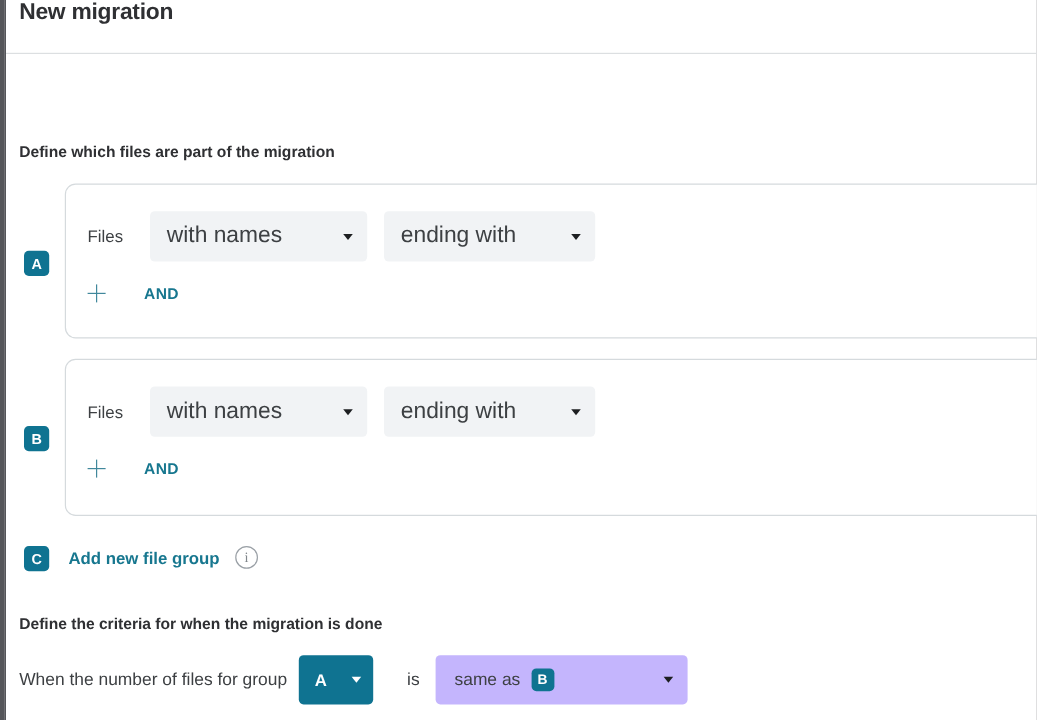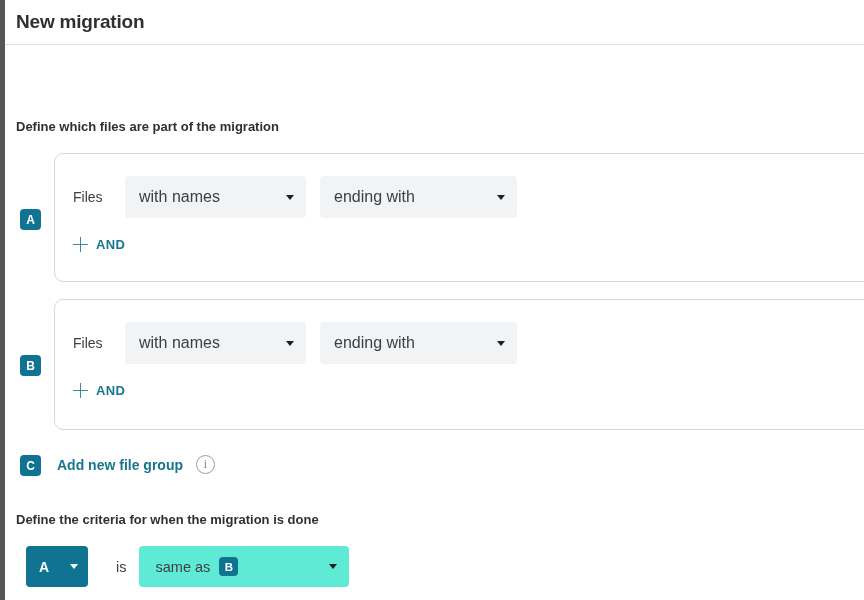--- a/index.html
+++ b/index.html
@@ -22,21 +22,21 @@
     background: #ffffff;
     border-left: 1px solid #55565a;
     box-sizing: border-box;
     overflow: hidden;
   }
   .titlebar {
     height: 45px;
     border-bottom: 1px solid #dcdfe1;
     box-sizing: border-box;
     display: flex;
-    align-items: center;
+    align-items: flex-start;
     padding-left: 11px;
   }
   .title {
     font-size: 19px;
     font-weight: bold;
     color: #2f3033;
     letter-spacing: -0.2px;
   }
   .content {
     position: relative;
@@ -98,26 +98,26 @@
   .dropdown {
     background: #f1f3f5;
     border: none;
     border-radius: 4px;
     height: 42px;
     display: flex;
     align-items: center;
     justify-content: space-between;
     padding: 0 12px 0 14px;
     box-sizing: border-box;
-    font-size: 16px;
+    font-size: 19px;
     color: #3d4043;
     cursor: pointer;
   }
   .dd-wide { width: 181px; }
-  .dd-wide2 { width: 197px; }
+  .dd-wide2 { width: 176px; }
   .caret {
     width: 0;
     height: 0;
     border-left: 4.5px solid transparent;
     border-right: 4.5px solid transparent;
     border-top: 5.5px solid #1d1f21;
     margin-left: 8px;
   }
   .gap-a { width: 14px; }
   .gap-b { width: 16px; }
@@ -138,20 +138,21 @@
 
   .and-link {
     position: absolute;
     display: flex;
     align-items: center;
     font-size: 13px;
     font-weight: bold;
     color: #17778f;
     letter-spacing: 0.3px;
     cursor: pointer;
+    gap: 24px;
   }
   #and-a { left: 68px; top: 192px; }
   #and-b { left: 68px; top: 338px; }
   .plus-icon {
     position: relative;
     width: 15px;
     height: 15px;
     margin-right: 8px;
     flex: none;
   }
@@ -225,21 +226,21 @@
     border-left: 4.5px solid transparent;
     border-right: 4.5px solid transparent;
     border-top: 5.5px solid #ffffff;
   }
   .is-text {
     font-size: 14.5px;
     color: #3d4043;
     margin: 0 13px 0 28px;
   }
   .select-sameas {
-    background: #5eead4;
+    background: #c4b5fd;
     width: 210px;
     height: 41px;
     border-radius: 4px;
     display: flex;
     align-items: center;
     padding: 0 12px 0 16px;
     box-sizing: border-box;
     font-size: 14.5px;
     color: #3d4043;
     cursor: pointer;
@@ -315,20 +316,21 @@
 
     <div class="badge" id="badge-c">C</div>
     <div id="add-group-row">
       <span class="add-group-label">Add new file group</span>
       <span class="info-icon">i</span>
     </div>
 
     <div class="section-heading" id="heading-criteria">Define the criteria for when the migration is done</div>
 
     <div id="criteria-row">
+      <span class="criteria-text">When the number of files for group</span>
       <div class="select-teal">
         <span>A</span>
         <span class="caret-white"></span>
       </div>
       <span class="is-text">is</span>
       <div class="select-sameas">
         <span>same as</span>
         <span class="badge-inline">B</span>
         <span class="spacer-flex"></span>
         <span class="caret"></span>

